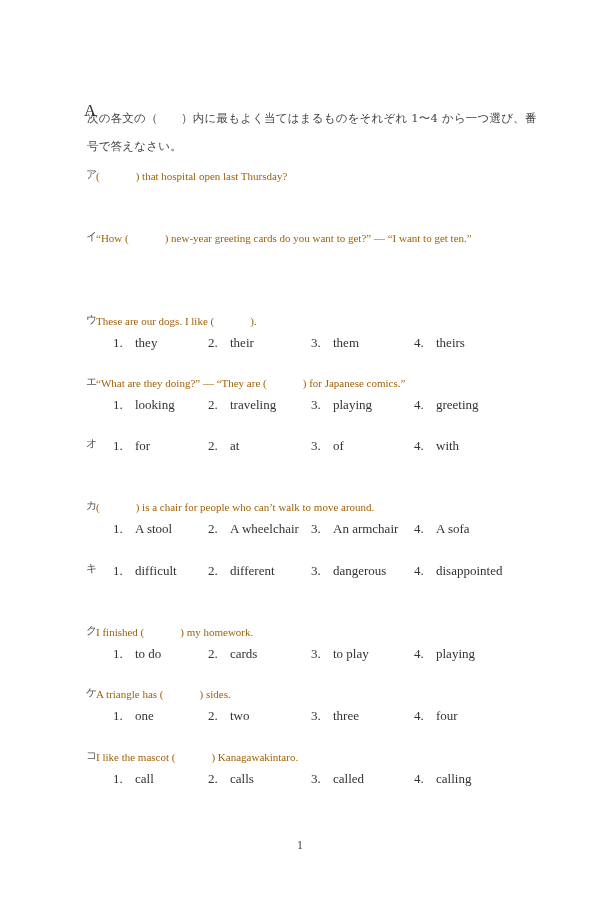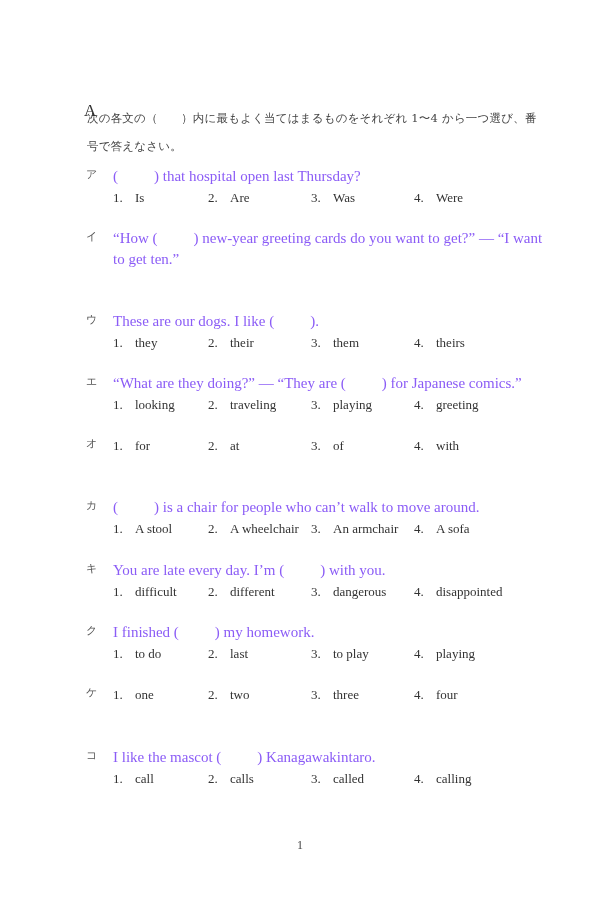--- a/index.html
+++ b/index.html
@@ -15,21 +15,21 @@
     }
     .instructions {
       margin-left: 3px; font-size: 11.5px; line-height: 28px; color: #444;
       font-family: "DejaVu Serif", serif; letter-spacing: 0.2px;
     }
     .question { position: absolute; left: 86px; width: 460px; }
     .q-label {
       position: absolute; left: 0; top: 1px; font-size: 11px; color: #555;
       font-family: "DejaVu Sans", sans-serif;
     }
-    .q-text { margin-left: 27px; font-size: 15px; line-height: 21px; color: #8b5cf6; }
+    .q-text { margin-left: 10px; font-size: 11px; line-height: 21px; color: #a16207; }
     .options { margin-left: 27px; position: relative; height: 21px; font-size: 13px; line-height: 21px; }
     .opt { position: absolute; top: 0; white-space: nowrap; }
     .opt .num { display: inline-block; width: 22px; }
     .opt-0 { left: 0; }
     .opt-1 { left: 95px; }
     .opt-2 { left: 198px; }
     .opt-3 { left: 301px; }
     .blank { display: inline-block; width: 36px; }
     .it { }
     .page-number {
@@ -41,26 +41,20 @@
 <body>
 
 <div class="header">
   <span class="section-letter">A</span>
   <div class="instructions">次の各文の（　　）内に最もよく当てはまるものをそれぞれ 1〜4 から一つ選び、番号で答えなさい。</div>
 </div>
 
 <div class="question" style="top:166px;">
   <span class="q-label">ア</span>
   <div class="q-text"><span>(</span><span class="blank"></span><span>) that hospital open last Thursday?</span></div>
-  <div class="options">
-    <span class="opt opt-0"><span class="num">1.</span><span>Is</span></span>
-    <span class="opt opt-1"><span class="num">2.</span><span>Are</span></span>
-    <span class="opt opt-2"><span class="num">3.</span><span>Was</span></span>
-    <span class="opt opt-3"><span class="num">4.</span><span>Were</span></span>
-  </div>
 </div>
 
 <div class="question" style="top:228px;">
   <span class="q-label">イ</span>
   <div class="q-text"><span>“How (</span><span class="blank"></span><span>) new-year greeting cards do you want to get?” — “I want to get ten.”</span></div>
 </div>
 
 <div class="question" style="top:311px;">
   <span class="q-label">ウ</span>
   <div class="q-text"><span>These are our dogs.   I like (</span><span class="blank"></span><span>).</span></div>
@@ -99,42 +93,42 @@
   <div class="options">
     <span class="opt opt-0"><span class="num">1.</span><span>A stool</span></span>
     <span class="opt opt-1"><span class="num">2.</span><span>A wheelchair</span></span>
     <span class="opt opt-2"><span class="num">3.</span><span>An armchair</span></span>
     <span class="opt opt-3"><span class="num">4.</span><span>A sofa</span></span>
   </div>
 </div>
 
 <div class="question" style="top:560px;">
   <span class="q-label">キ</span>
-  <div class="q-text"><span>You are late every day.   I’m (</span><span class="blank"></span><span>) with you.</span></div>
   <div class="options">
     <span class="opt opt-0"><span class="num">1.</span><span>difficult</span></span>
     <span class="opt opt-1"><span class="num">2.</span><span>different</span></span>
     <span class="opt opt-2"><span class="num">3.</span><span>dangerous</span></span>
     <span class="opt opt-3"><span class="num">4.</span><span>disappointed</span></span>
   </div>
 </div>
 
 <div class="question" style="top:622px;">
   <span class="q-label">ク</span>
   <div class="q-text"><span>I finished (</span><span class="blank"></span><span>) my homework.</span></div>
   <div class="options">
     <span class="opt opt-0"><span class="num">1.</span><span>to do</span></span>
-    <span class="opt opt-1"><span class="num">2.</span><span>last</span></span>
+    <span class="opt opt-1"><span class="num">2.</span><span>cards</span></span>
     <span class="opt opt-2"><span class="num">3.</span><span>to play</span></span>
     <span class="opt opt-3"><span class="num">4.</span><span>playing</span></span>
   </div>
 </div>
 
 <div class="question" style="top:684px;">
   <span class="q-label">ケ</span>
+  <div class="q-text"><span>A triangle has (</span><span class="blank"></span><span>) sides.</span></div>
   <div class="options">
     <span class="opt opt-0"><span class="num">1.</span><span>one</span></span>
     <span class="opt opt-1"><span class="num">2.</span><span>two</span></span>
     <span class="opt opt-2"><span class="num">3.</span><span>three</span></span>
     <span class="opt opt-3"><span class="num">4.</span><span>four</span></span>
   </div>
 </div>
 
 <div class="question" style="top:747px;">
   <span class="q-label">コ</span>

